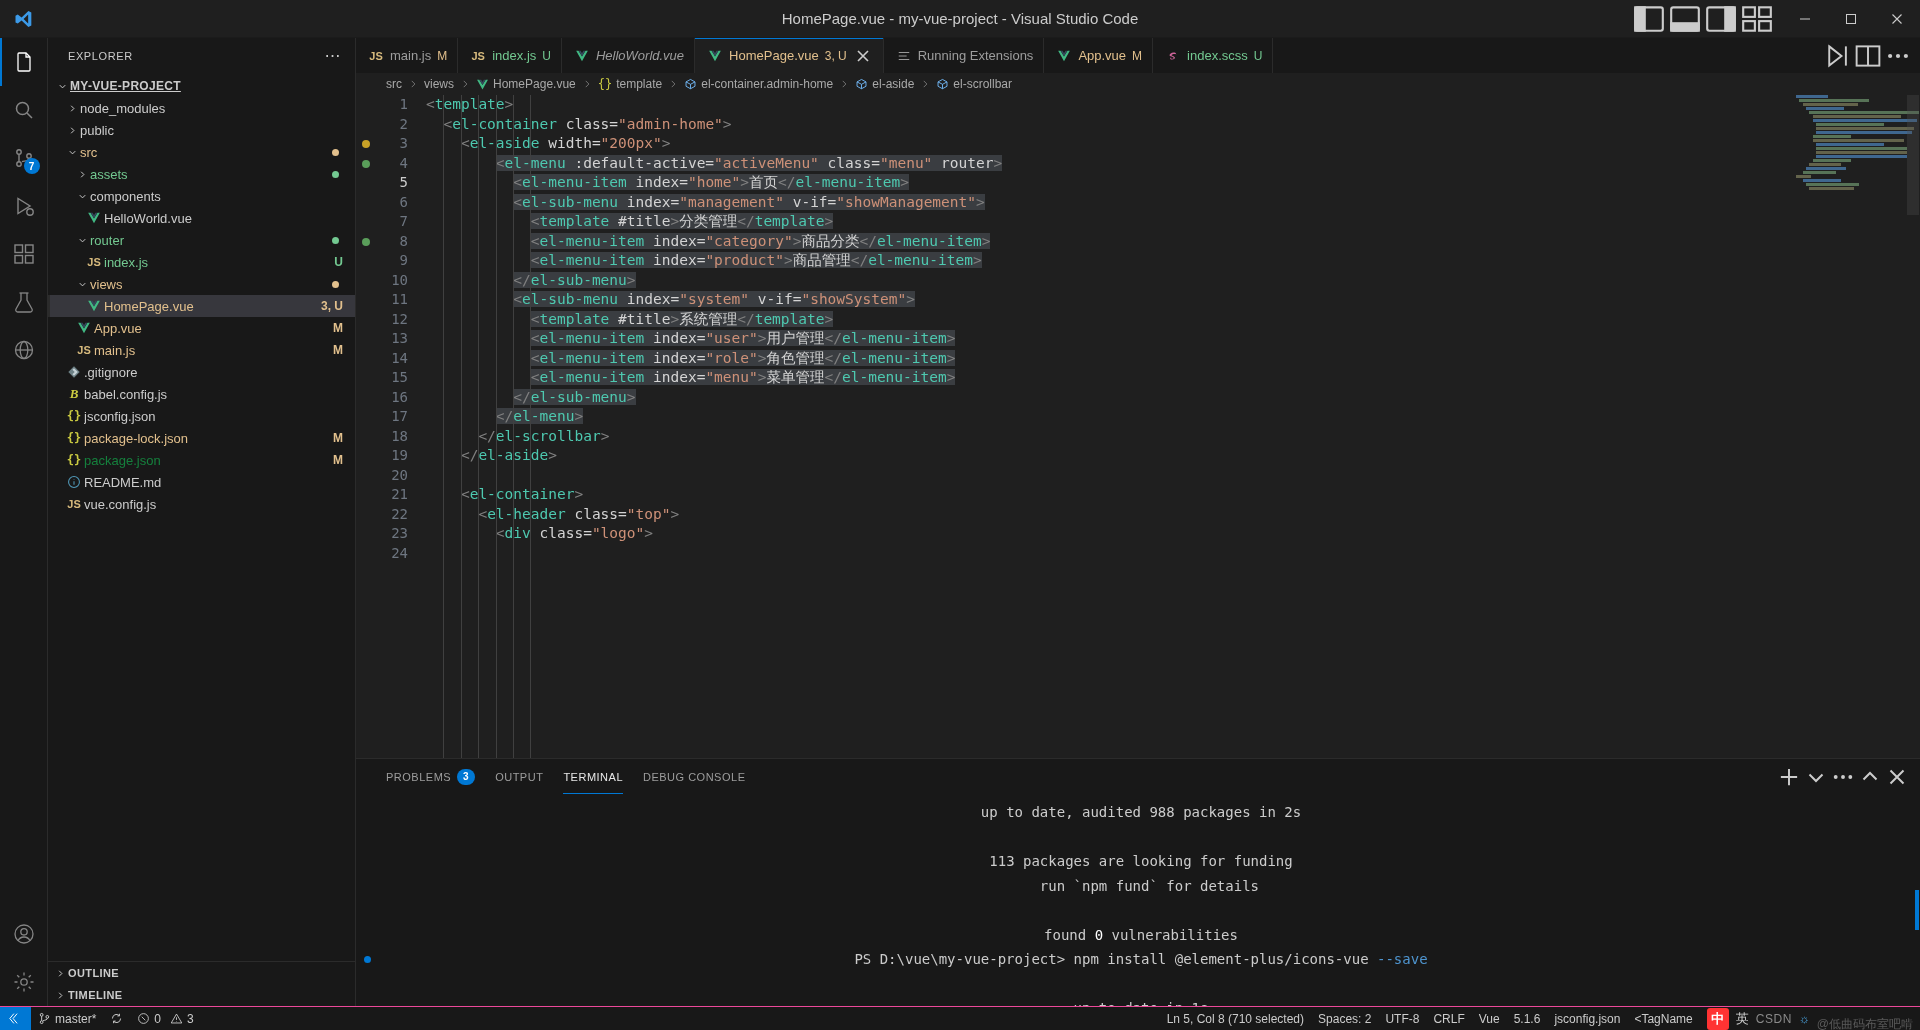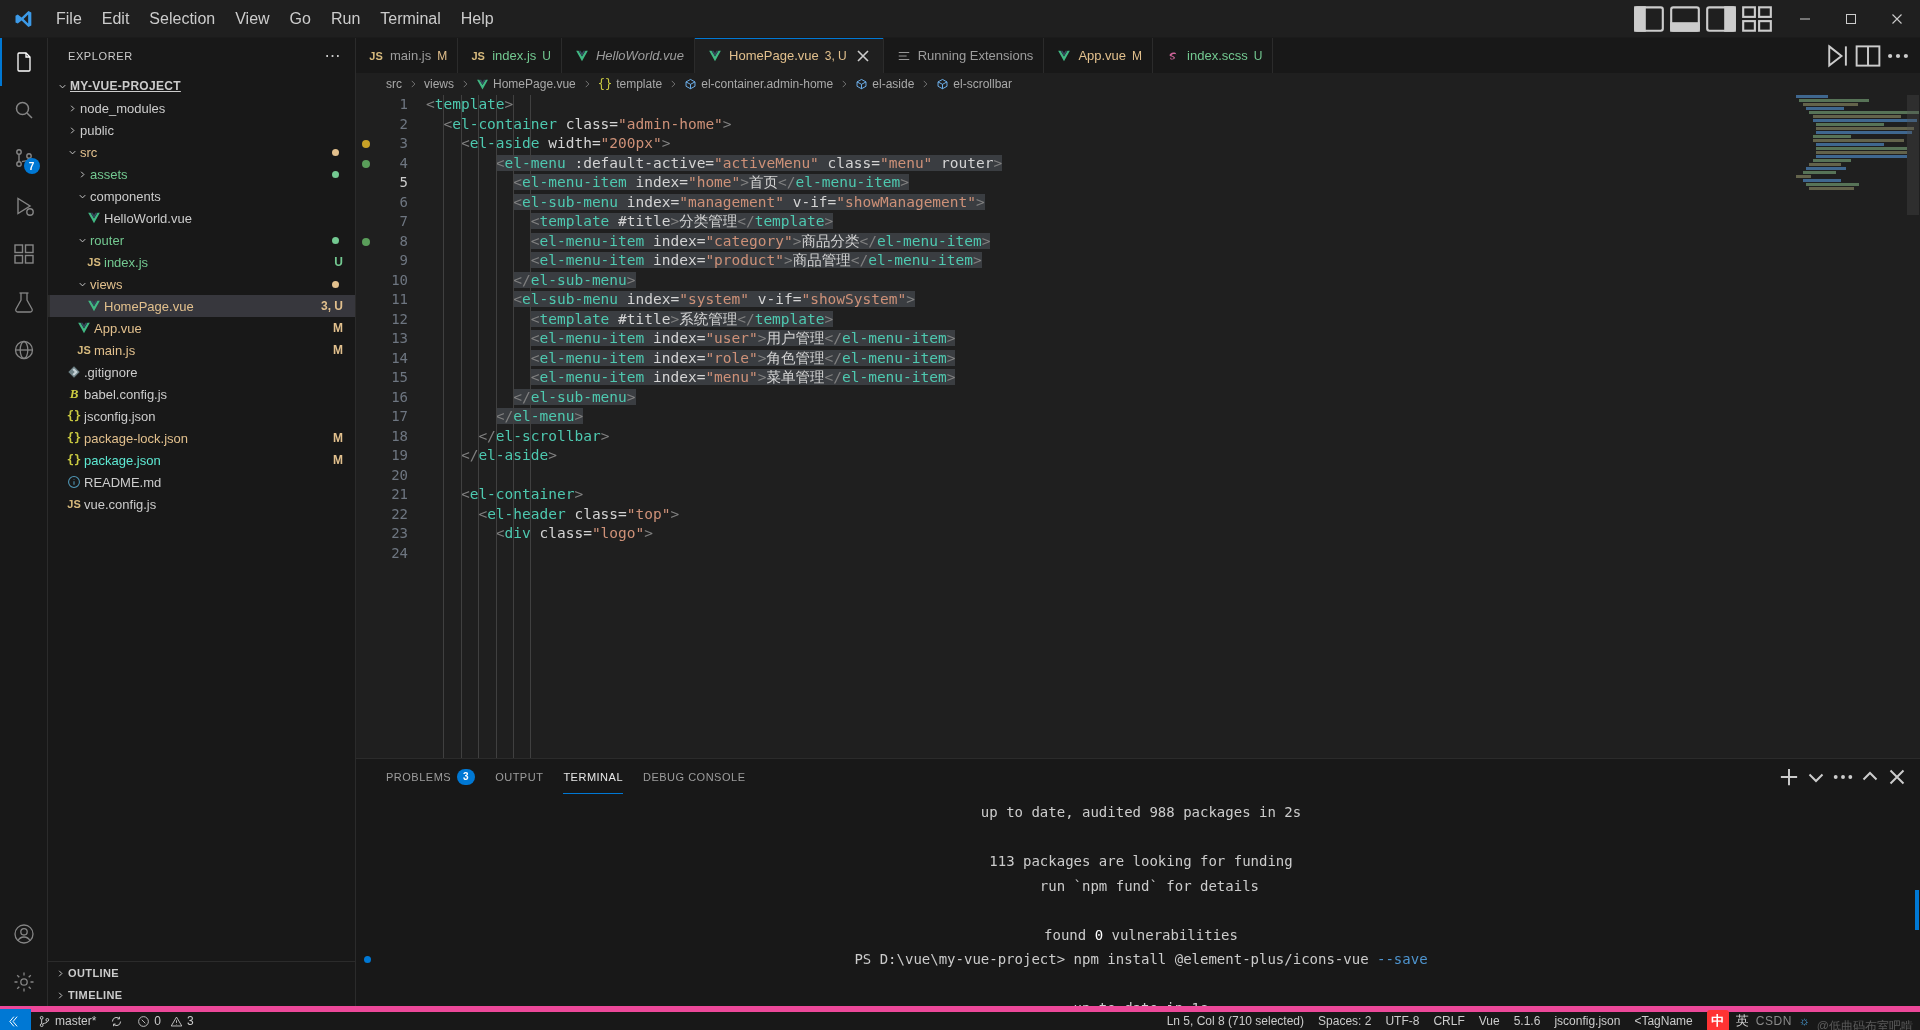--- a/index.html
+++ b/index.html
@@ -169,21 +169,21 @@
   .term-scroll { width: 14px; flex: 0 0 14px; position: relative; }
   .term-thumb { position: absolute; right: 1px; top: 96px; width: 4px; height: 40px; background: #0078d4; }
   .term-list { width: 180px; flex: 0 0 180px; border-left: 1px solid #2b2b2b; padding-top: 8px; }
   .tl-item { height: 22px; display: flex; align-items: center; gap: 8px; padding-left: 12px; font-size: 13px; color: #cccccc; cursor: pointer; }
   .tl-item.active { background: #37373d; }
   .tl-item svg { width: 14px; height: 14px; }
 
   
   .statusbar {
     height: 24px; flex: 0 0 24px; background: #181818; display: flex; align-items: center;
-    font-size: 12px; color: #cccccc; border-top: 6px solid #ec4899;
+    font-size: 12px; color: #cccccc; border-top: 1px solid #ec4899;
   }
   .sb-item { height: 24px; display: flex; align-items: center; gap: 4px; padding: 0 7px; cursor: pointer; white-space: nowrap; }
   .sb-item svg { width: 13px; height: 13px; }
   .sb-remote { background: #0078d4; color: #fff; padding: 0 9px; }
   .sb-right { margin-left: auto; display: flex; align-items: center; }
   .ime-box { background: #f33; color: #fff; width: 22px; height: 22px; display: flex; align-items: center; justify-content: center; border-radius: 3px; font-weight: bold; font-size: 13px; }
   .ime-txt { color: #d0d0d0; font-size: 13px; }
   .csdn { color: #8a8a8a; font-size: 12px; letter-spacing: .5px; }
   .wm { color: #5a5a5a; font-size: 12px; margin-top: 11px; }
 </style>
@@ -191,30 +191,21 @@
 <body>
 
 <div class="app">
 
   <div class="titlebar">
     <div class="vscode-logo">
       <svg viewBox="0 0 24 24">
           <path d="M18.5 2.5 22 4.2v15.6l-3.5 1.7-8.2-7.6-4.6 3.5-2.7-1.3V8.0l2.7-1.3 4.6 3.5zM18.2 6.6l-5.5 5.4 5.5 5.4z" fill="#3c9ae8"></path>
         </svg>
     </div>
-    <div class="menubar">
-      <div class="menu-item">File</div>
-      <div class="menu-item">Edit</div>
-      <div class="menu-item">Selection</div>
-      <div class="menu-item">View</div>
-      <div class="menu-item">Go</div>
-      <div class="menu-item">Run</div>
-      <div class="menu-item">Terminal</div>
-      <div class="menu-item">Help</div>
-    </div>
+    <div class="win-title">HomePage.vue - my-vue-project - Visual Studio Code</div>
     <div class="title-right">
       <div class="layout-icons">
         <div class="licon">
           <svg viewBox="0 0 16 16" fill="none" stroke="#cccccc" stroke-width="1">
               <rect x="1.5" y="2.5" width="13" height="11" rx="1"></rect>
               <rect x="1.5" y="2.5" width="4.5" height="11" fill="#cccccc"></rect>
             </svg>
         </div>
         <div class="licon">
           <svg viewBox="0 0 16 16" fill="none" stroke="#cccccc" stroke-width="1">
@@ -465,21 +456,21 @@
               <span class="fi">
                 <span style="color:#cbcb41;font-size:12px;font-family:'DejaVu Sans Mono',monospace">{}</span>
               </span>
               <span class="lbl" style="color:#e2c08d">package-lock.json</span>
               <span class="row-badge" style="color:#e2c08d">M</span>
             </div>
             <div class="row" style="padding-left: 16px;">
               <span class="fi">
                 <span style="color:#cbcb41;font-size:12px;font-family:'DejaVu Sans Mono',monospace">{}</span>
               </span>
-              <span class="lbl" style="color:#5eead4">package.json</span>
+              <span class="lbl" style="color:#15803d">package.json</span>
               <span class="row-badge" style="color:#e2c08d">M</span>
             </div>
             <div class="row" style="padding-left: 16px;">
               <span class="fi">
                 <svg viewBox="0 0 16 16" fill="none" stroke="#519aba" stroke-width="1.2">
                   <circle cx="8" cy="8" r="6.2"></circle>
                   <path d="M8 7.2v4M8 4.8v.6"></path>
                 </svg>
               </span>
               <span class="lbl" style="color:#cccccc">README.md</span>

